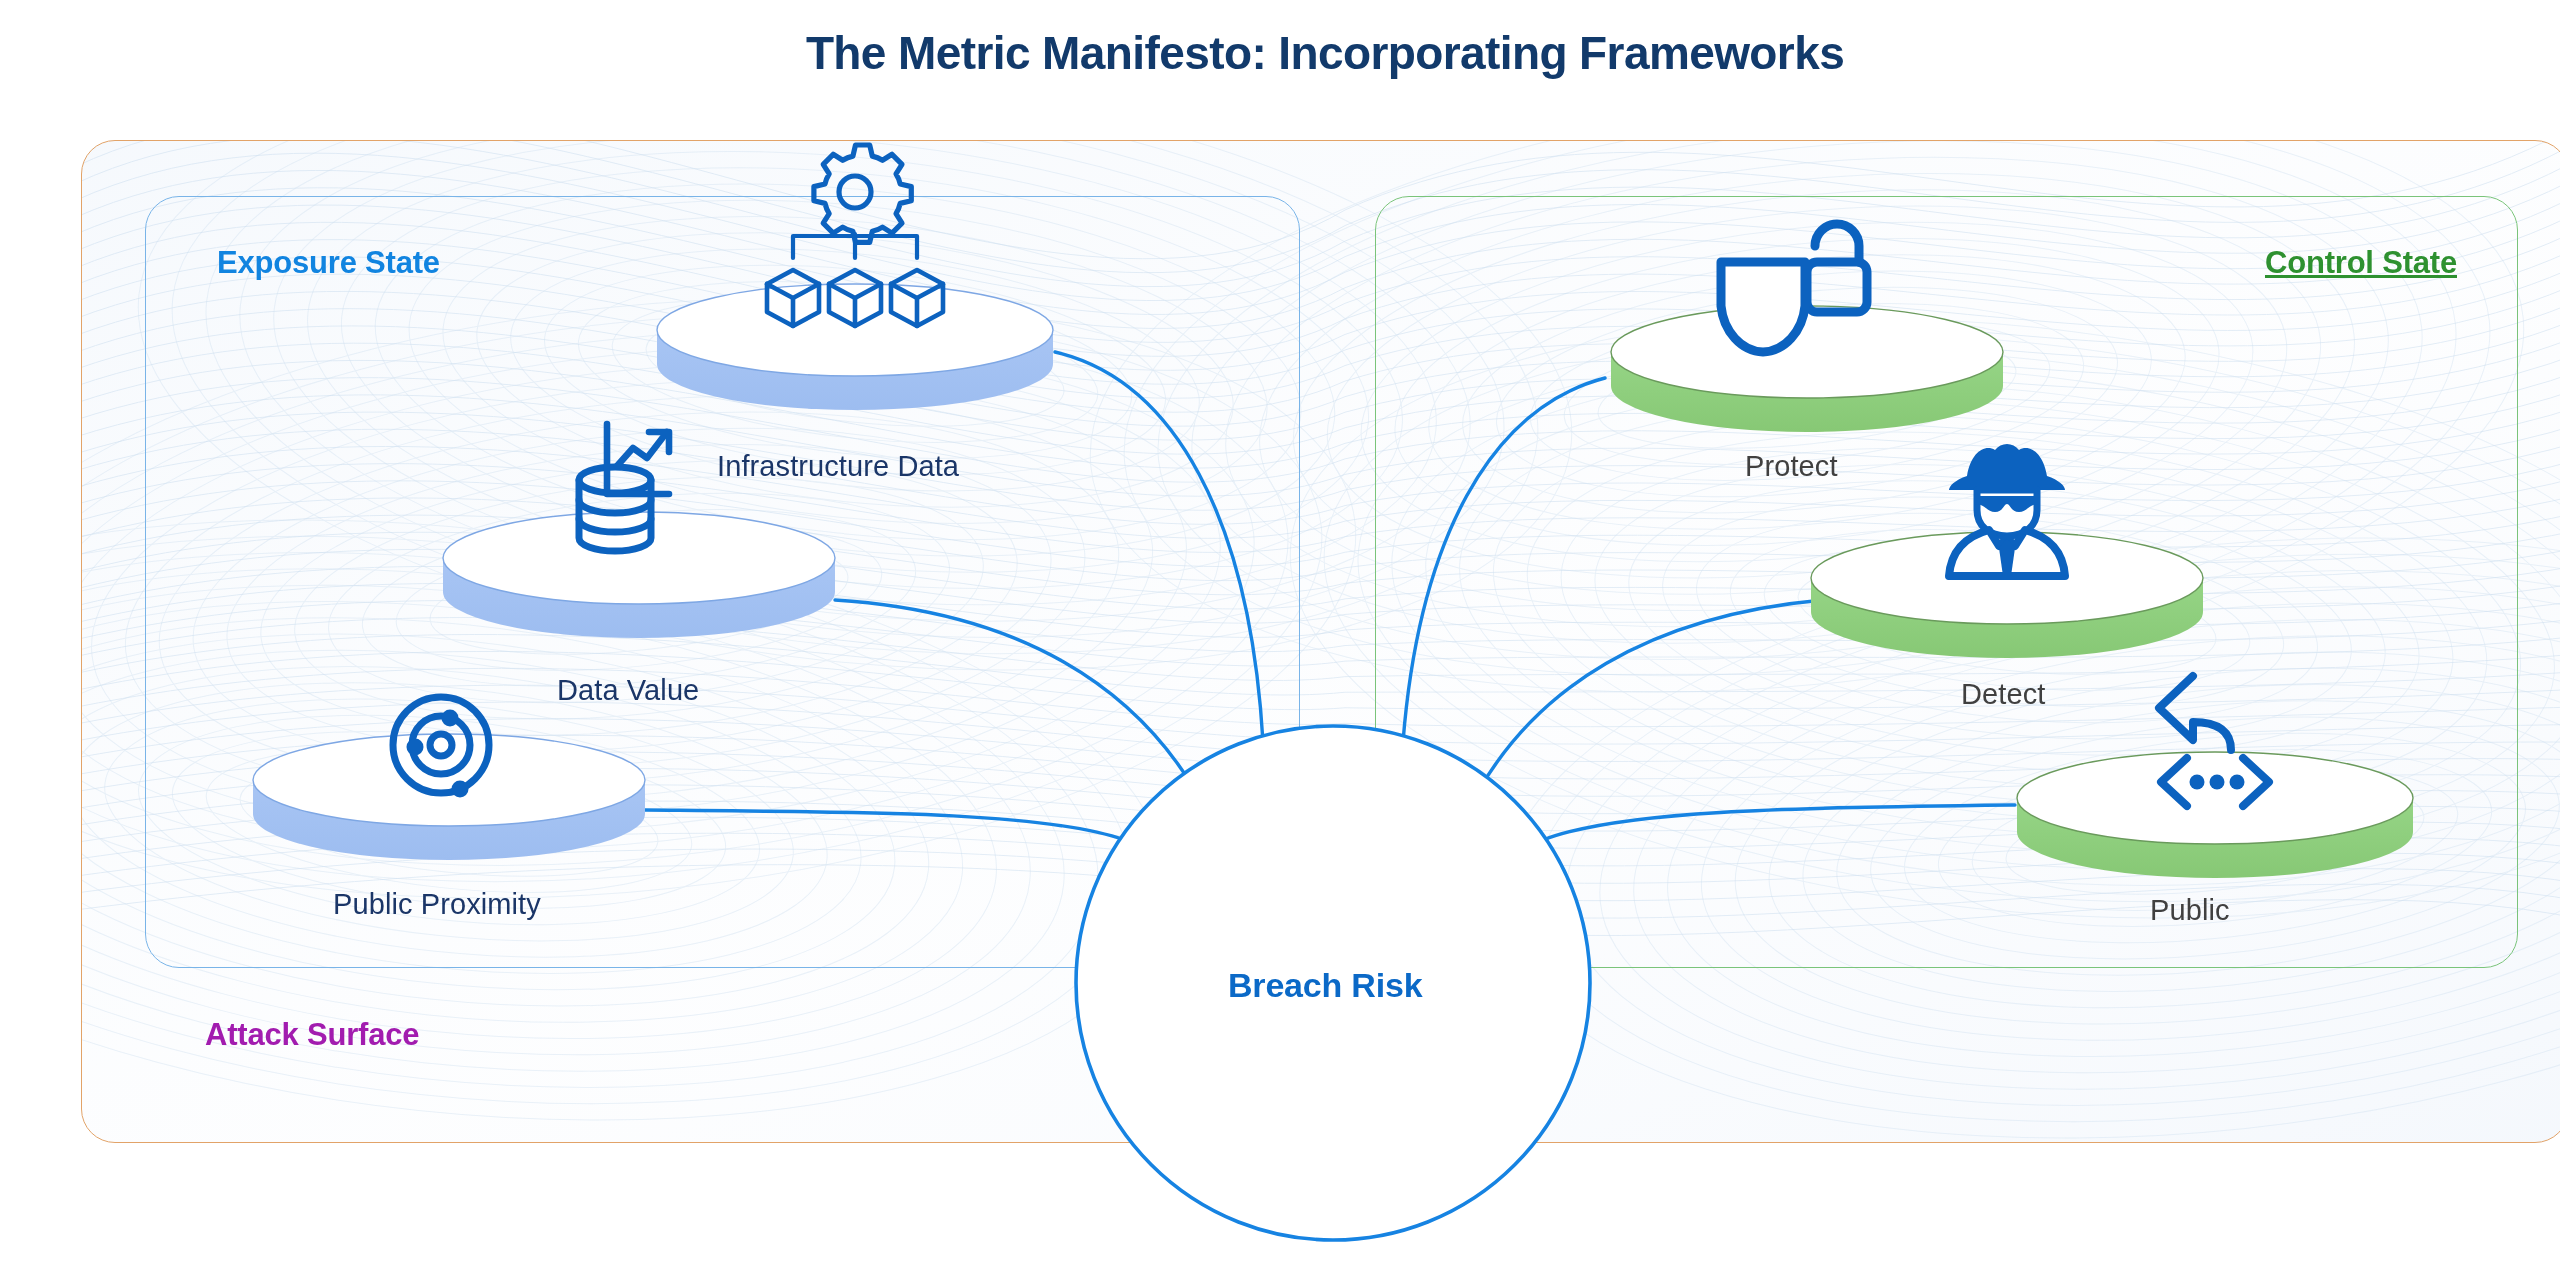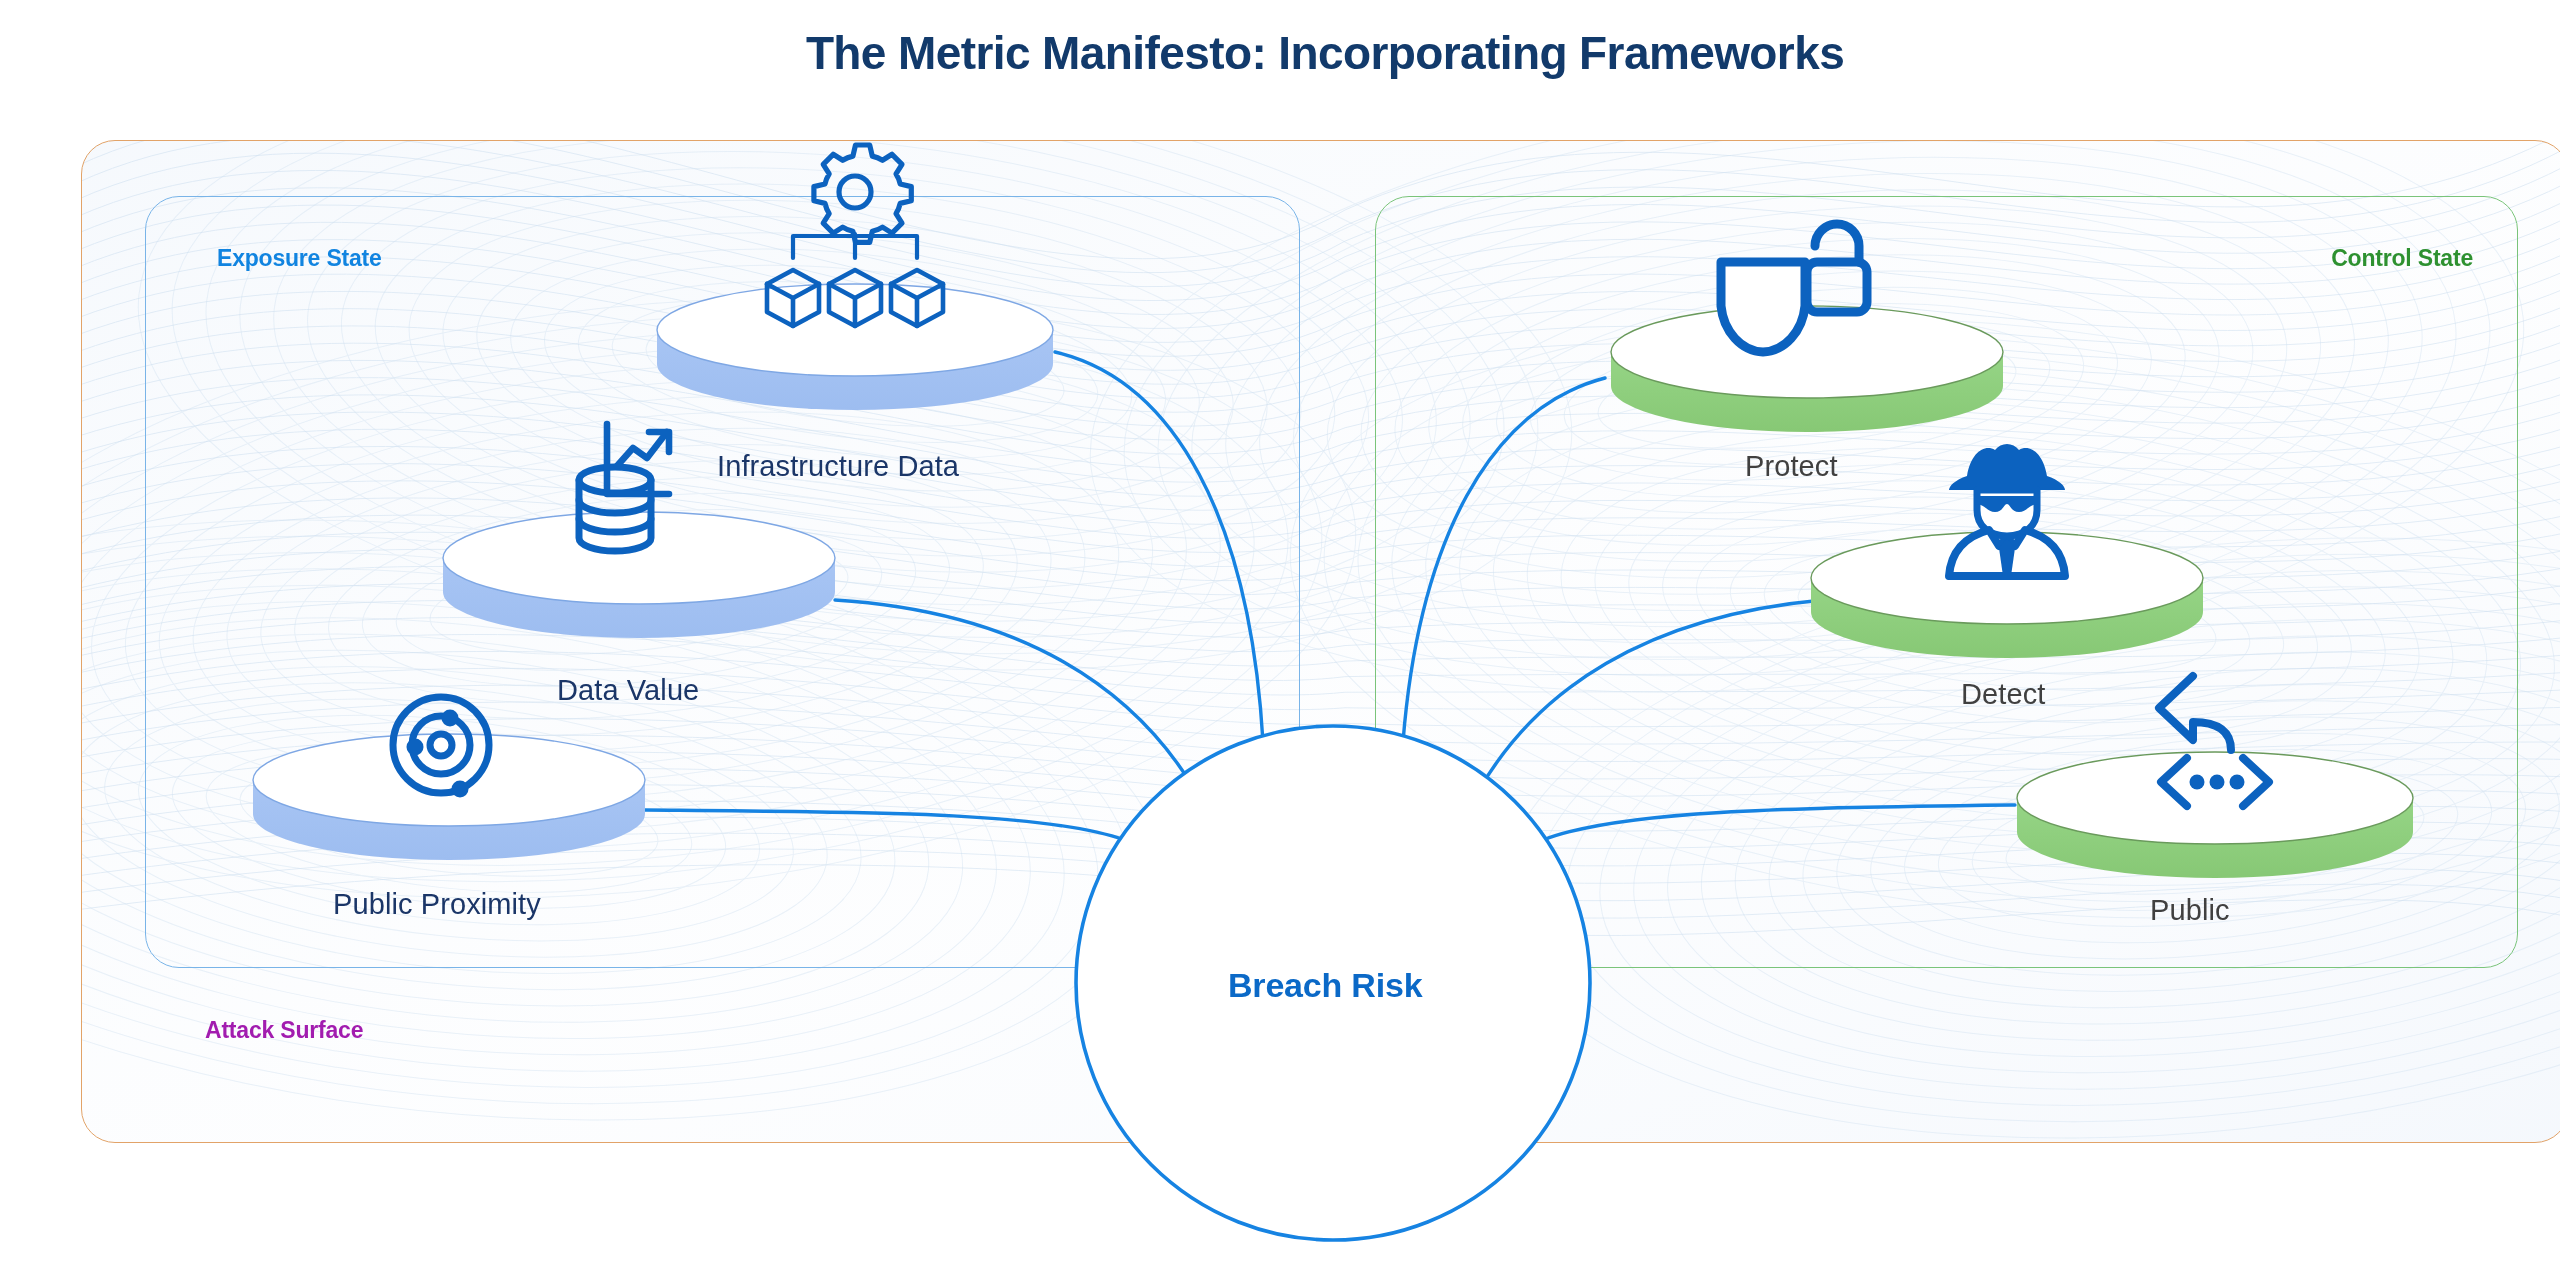--- a/index.html
+++ b/index.html
@@ -62,27 +62,27 @@
   .panel-green {
     left: 1330px;
     top: 196px;
     width: 1143px;
     height: 772px;
     border: 1.6px solid #7ac47a;
   }
 
   .panel-label {
     position: absolute;
-    font-size: 23px;
+    font-size: 31px;
     font-weight: bold;
     letter-spacing: -0.2px;
     white-space: nowrap;
   }
   .label-exposure { left: 172px; top: 245px; color: #1184e0; }
-  .label-control  { right: 132px; top: 245px; color: #2e9130; text-align: center; }
+  .label-control  { right: 148px; top: 245px; color: #2e9130; text-align: center; text-decoration: underline; }
   .label-attack   { left: 160px; top: 1017px; color: #a21caf; }
 
   
   .node-label {
     position: absolute;
     font-size: 29px;
     color: #1b3668;
     white-space: nowrap;
     letter-spacing: 0.1px;
   }

